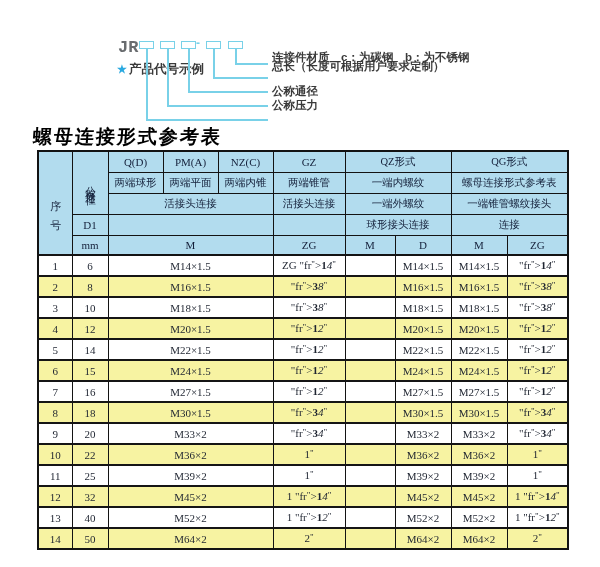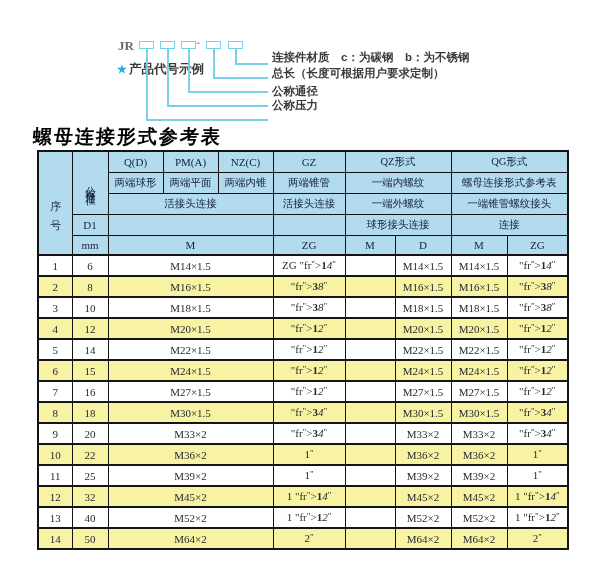--- a/index.html
+++ b/index.html
@@ -4,22 +4,22 @@
 <style>
   html,body{margin:0;padding:0;}
   body{width:600px;height:567px;background:#ffffff;position:relative;
        font-family:"Liberation Serif", serif;color:#1e2430;overflow:hidden;}
   .page{position:absolute;inset:0;}
 
   
   .diag-title{position:absolute;left:117px;top:21px;font-family:"Liberation Sans",sans-serif;
       font-weight:bold;font-size:12.5px;color:#3a3a3a;white-space:nowrap;margin-top:40px;}
   .diag-title .star{color:#2aa9e0;font-size:11px;margin-right:2px;}
-  .jr{position:absolute;left:118px;top:38px;font-family:Liberation Serif, serif;
-      font-weight:bold;font-size:13px;color:#696c6f;}
+  .jr{position:absolute;left:118px;top:38px;font-family:Liberation Mono, monospace;
+      font-weight:bold;font-size:17px;color:#696c6f;}
   .codebox{position:absolute;top:41px;width:15px;height:8px;background:#fff;
       border:1.5px solid #79d1e8;box-sizing:border-box;}
   .codedash{position:absolute;top:36px;left:196px;color:#79d1e8;font-weight:bold;
       font-family:"Liberation Sans",sans-serif;font-size:12px;}
   .lv{position:absolute;width:1.5px;background:#79d1e8;}
   .lh{position:absolute;height:1.5px;background:#79d1e8;}
   .dlabel{position:absolute;left:272px;font-family:"Liberation Sans",sans-serif;
       font-weight:bold;font-size:11.5px;color:#3a3a3a;white-space:nowrap;line-height:12px;}
 
   
@@ -64,21 +64,21 @@
   <div class="lv" style="left:167px;top:49px;height:57px;"></div>
   <div class="lh" style="left:167px;top:105px;width:101px;"></div>
   <div class="lv" style="left:188px;top:49px;height:43px;"></div>
   <div class="lh" style="left:188px;top:91px;width:80px;"></div>
   <div class="lv" style="left:213px;top:49px;height:29px;"></div>
   <div class="lh" style="left:213px;top:77px;width:55px;"></div>
   <div class="lv" style="left:235px;top:49px;height:15px;"></div>
   <div class="lh" style="left:235px;top:63px;width:33px;"></div>
 
   <div class="dlabel" style="top:51px;">连接件材质　c：为碳钢　b：为不锈钢</div>
-  <div class="dlabel" style="top:67px;text-align:center;">总长（长度可根据用户要求定制）</div>
+  <div class="dlabel" style="top:60px;text-align:center;">总长（长度可根据用户要求定制）</div>
   <div class="dlabel" style="top:85px;">公称通径</div>
   <div class="dlabel" style="top:99px;text-align:right;">公称压力</div>
 
   <div class="tbl-title">螺母连接形式参考表</div>
 
   <table class="ref">
     <colgroup>
       <col style="width:34px">
         <col style="width:36px">
         <col style="width:55px">

